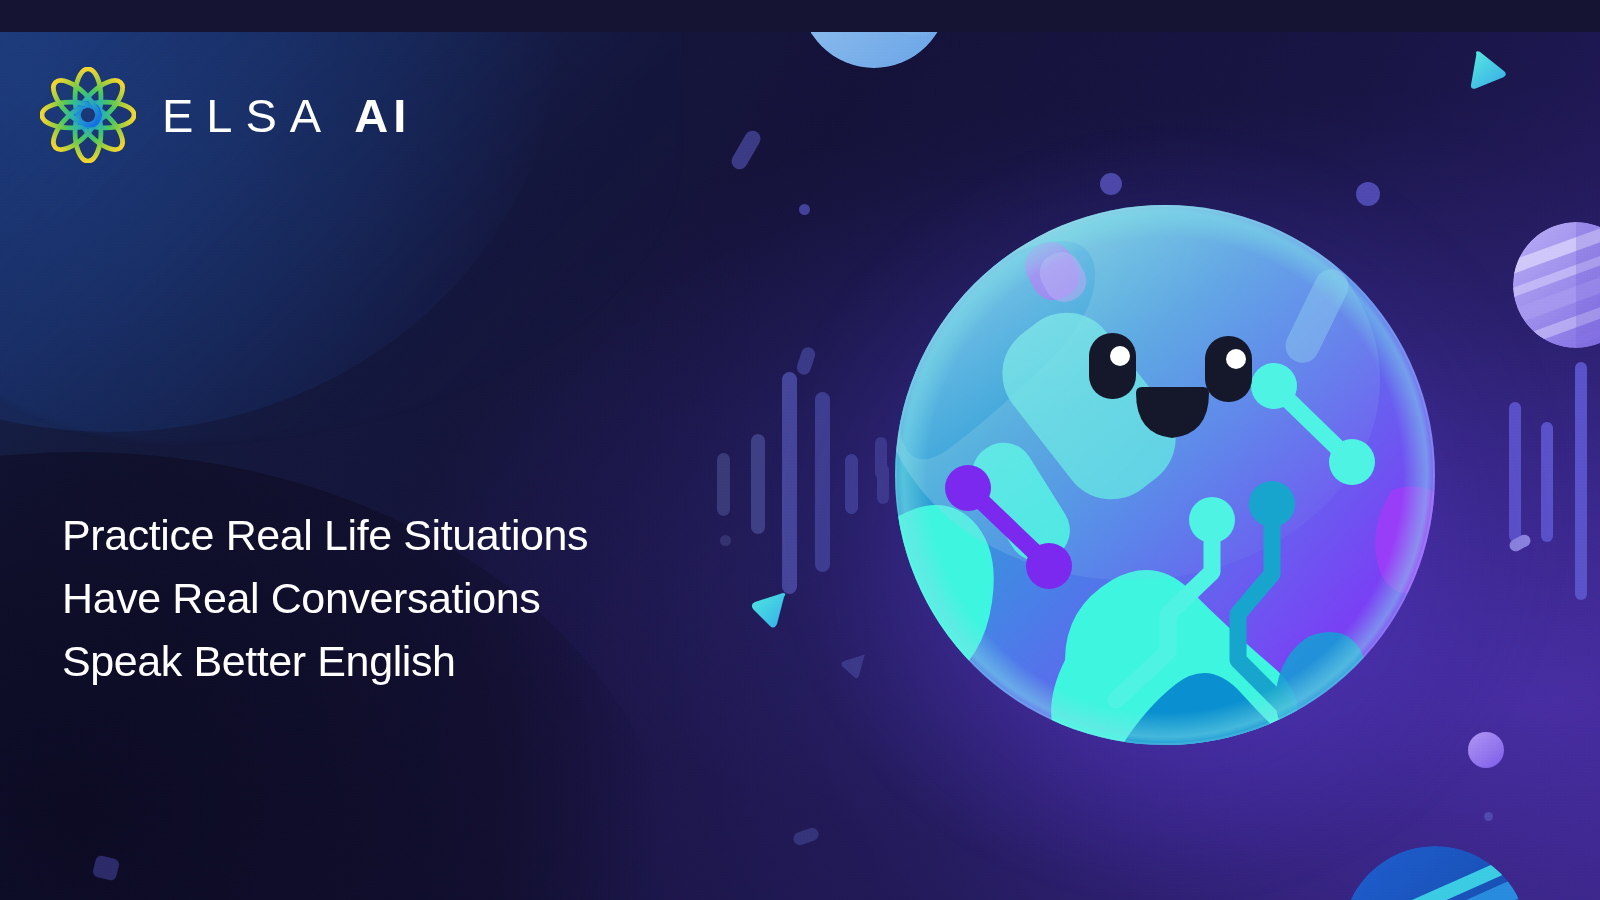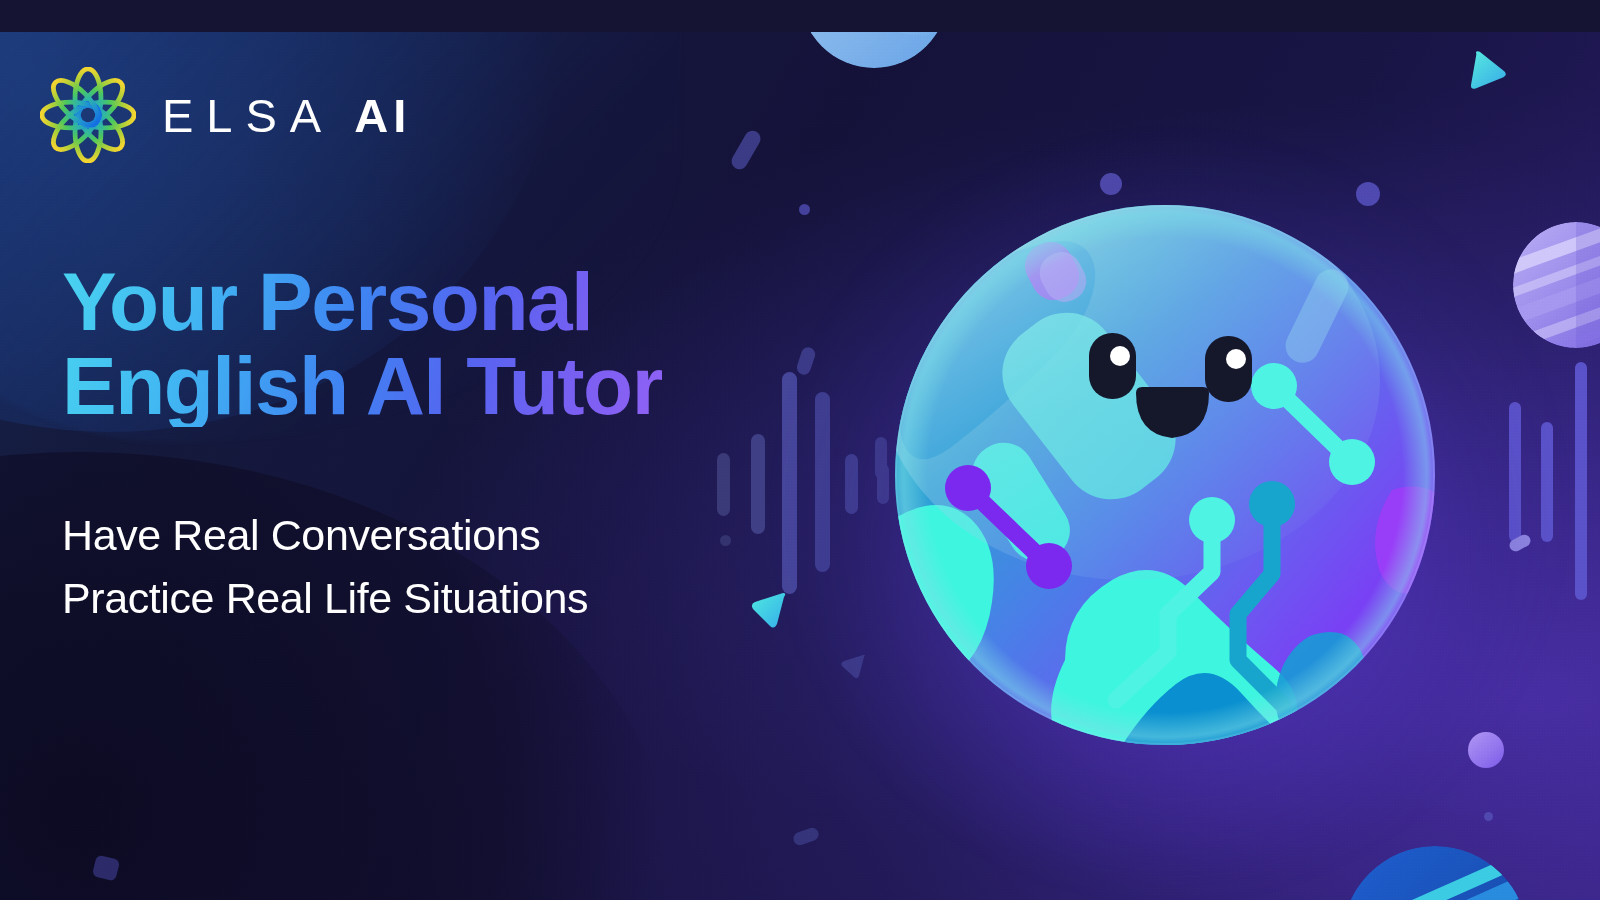--- a/index.html
+++ b/index.html
@@ -352,24 +352,21 @@
           <ellipse rx="13.5" ry="30" cx="0" cy="0" transform="rotate(315) translate(0,-18)"></ellipse>
         </g>
       </g>
     </svg>
     <div class="logo-text">
       <span class="logo-elsa">ELSA</span>
       <span class="logo-ai">AI</span>
     </div>
   </div>
 
-  <h1 class="headline">
-    <span class="l1">Your Personal</span>
-    <span class="l2">English AI Tutor</span>
-  </h1>
 
   <div class="sublines">
+    <div>Practice Real Life Situations</div>
     <div>Have Real Conversations</div>
-    <div>Practice Real Life Situations</div>
+    <div>Speak Better English</div>
   </div>
 
   <div class="grain"></div>
 </div>
 
 </body></html>

